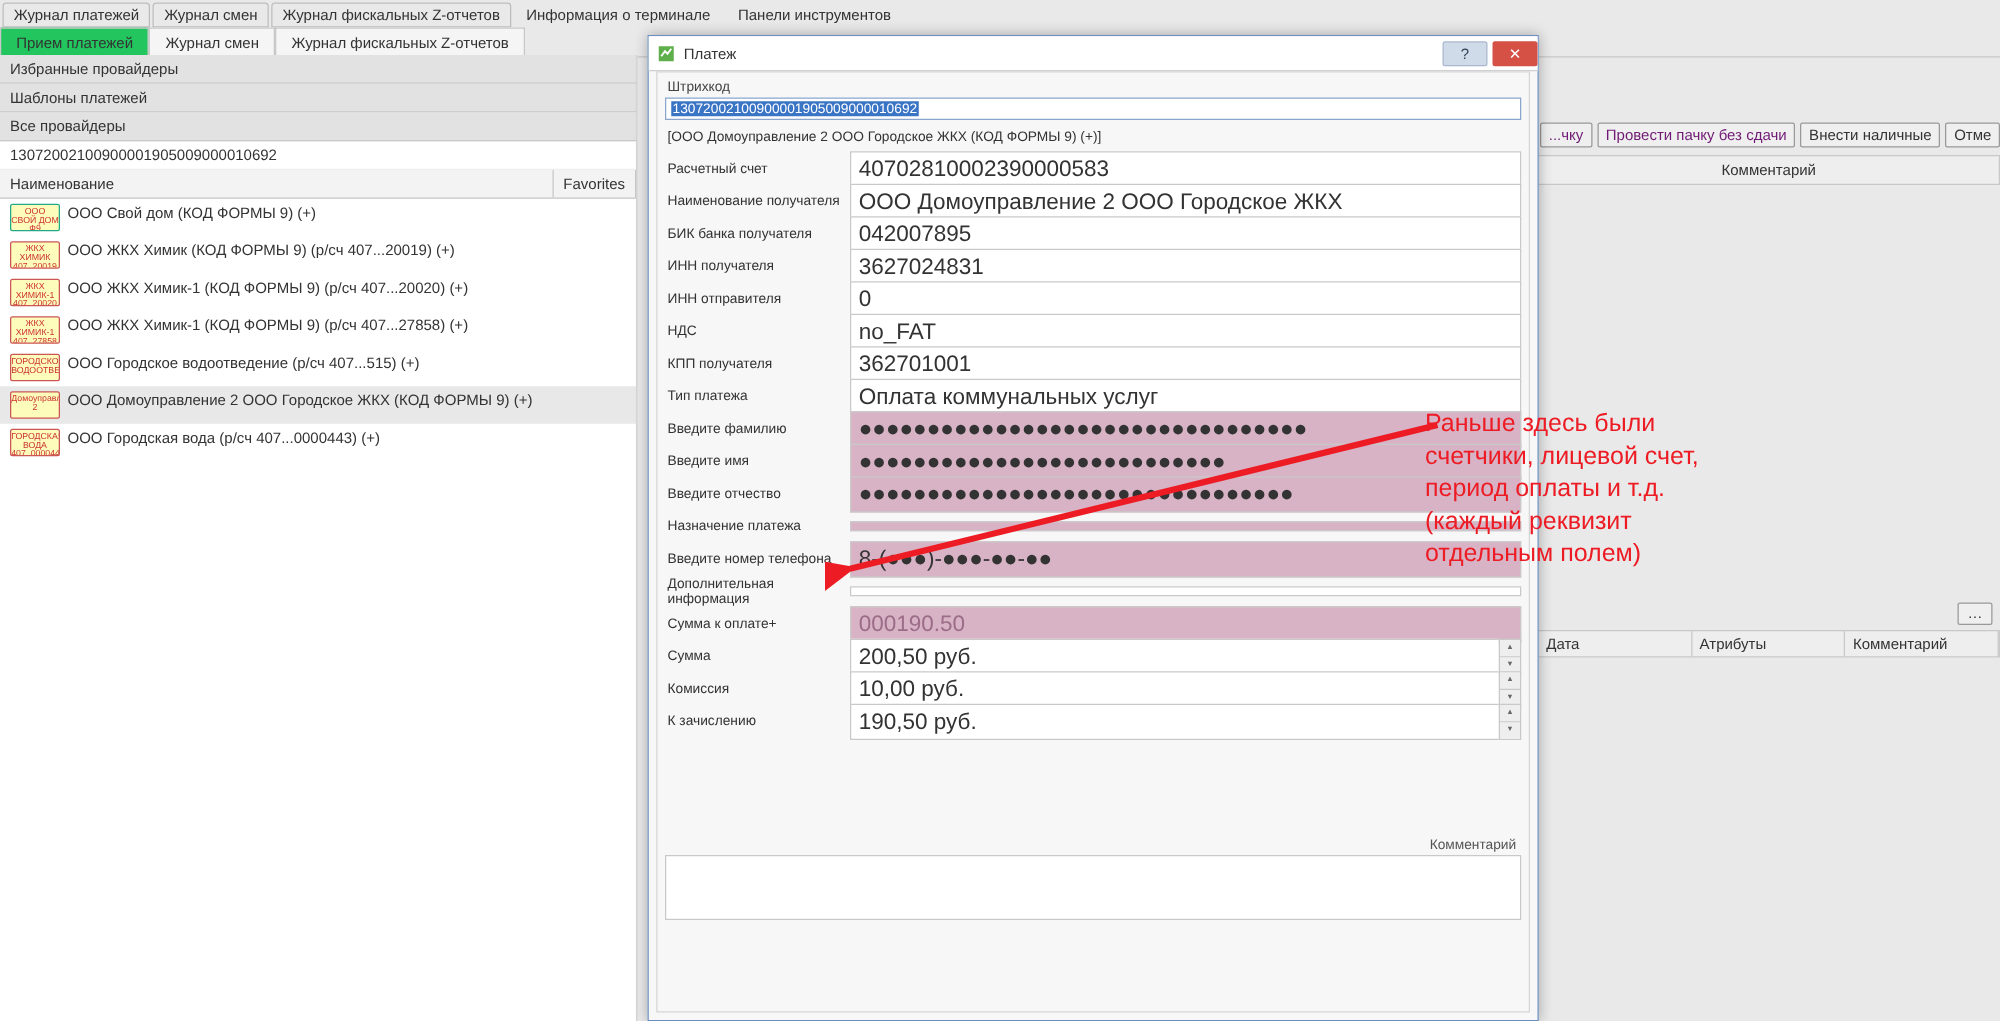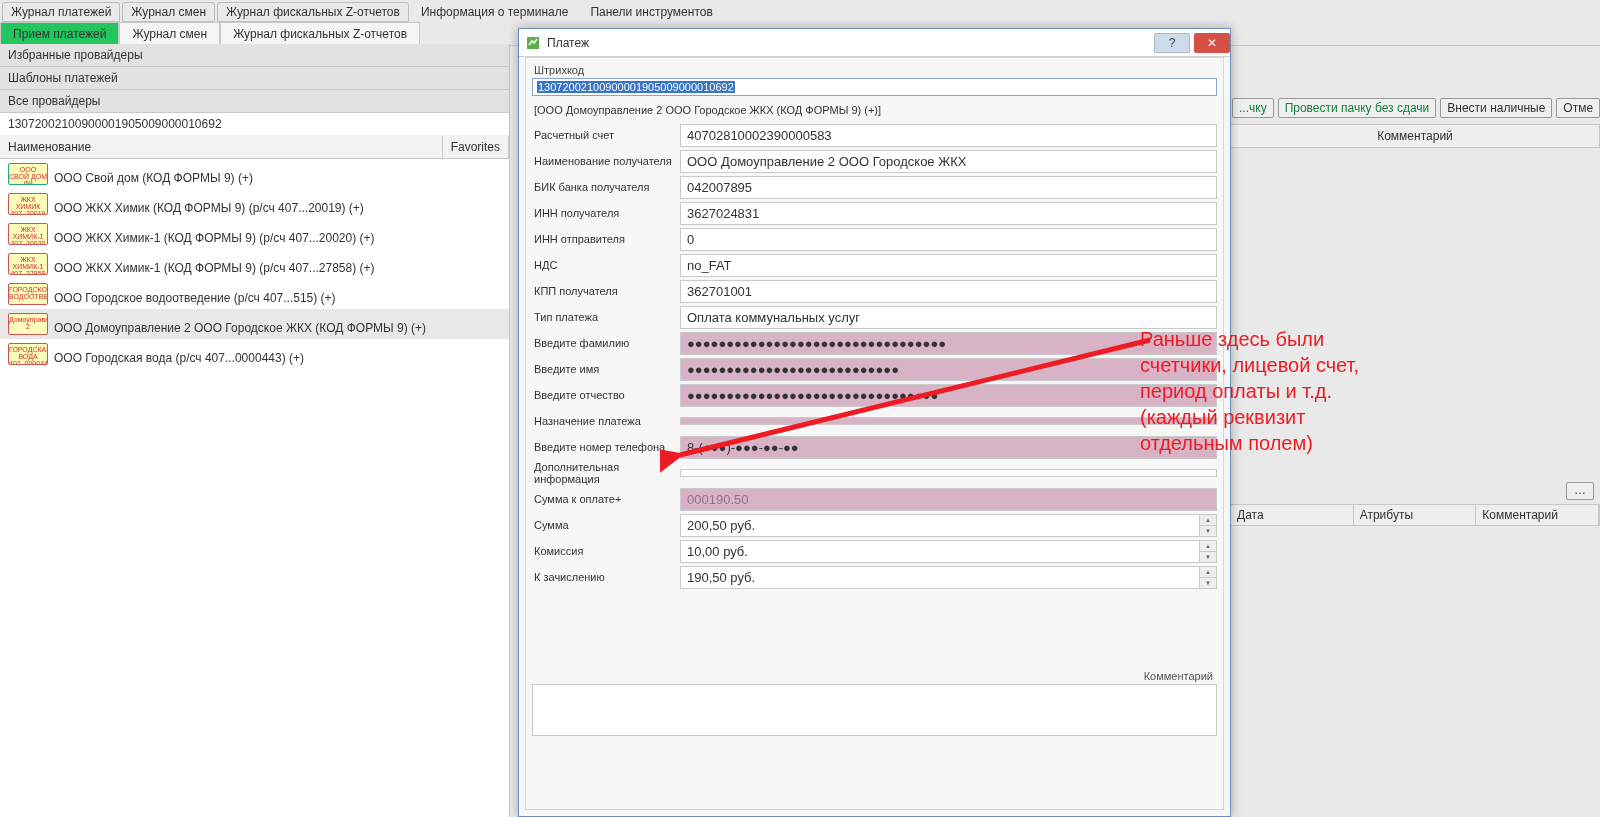--- a/index.html
+++ b/index.html
@@ -11,47 +11,47 @@
 .bg-tabs-2 .row{display:flex}
 .bg-tabs-2 .t{border:1px solid #c8c8c8;border-bottom:none;background:#f5f5f5;padding:4px 12px}
 .bg-tabs-2 .t.active{background:#22c55e}
 .sidebar{position:absolute;top:44px;left:0;width:510px;bottom:0;background:#fff;border-right:1px solid #c8c8c8}
 .side-btn{background:#e2e2e2;border-bottom:1px solid #c8c8c8;padding:4px 8px}
 .provider-header{display:flex;border-bottom:1px solid #c8c8c8;background:#f3f3f3}
 .provider-header .h{padding:4px 8px;border-right:1px solid #c8c8c8}
 .provider-header .h.name{flex:1}
 .provider-num{padding:4px 8px;border-bottom:1px solid #eee}
 .prov-list{}
-.prov-item{display:flex;align-items:flex-end;gap:6px;padding:4px 8px}
+.prov-item{display:flex;align-items:flex-start;gap:6px;padding:4px 8px}
 .prov-item.sel{background:#e8e8e8}
 .prov-logo{width:40px;height:22px;background:#fdfcbb;border:1px solid #c55;font-size:7px;line-height:7px;overflow:hidden;color:#c33;text-align:center;padding-top:2px;border-radius:2px}
 .prov-logo.green{border-color:#2a8}
 .right-top{position:absolute;top:96px;left:1230px;right:0;display:flex;gap:4px;padding:2px}
 .btn{border:1px solid #999;background:#efefef;border-radius:2px;padding:2px 6px;white-space:nowrap}
-.btn.dis{color:#15803d}
+.btn.dis{color:#701a75}
 .right-grid-header{position:absolute;top:124px;left:1230px;right:0;background:#eee;border:1px solid #c8c8c8;text-align:center;padding:4px}
 .right-cols-1{position:absolute;top:504px;left:1230px;right:0;display:flex;background:#eee;border:1px solid #c8c8c8}
 .right-cols-1 > div{flex:1;padding:3px 6px;border-right:1px solid #c8c8c8}
 .right-ellipsis{position:absolute;top:482px;right:6px;width:28px;height:18px;border:1px solid #999;background:#efefef;text-align:center;line-height:14px;border-radius:2px}
 
 .dialog{position:absolute;top:28px;left:518px;width:713px;bottom:0;background:#f7f7f7;border:1px solid #6a8fc0;box-shadow:0 0 10px rgba(0,0,0,.3)}
 .titlebar{background:#fff;border-bottom:1px solid #d0d0d0;height:28px;display:flex;align-items:center;padding:0 0 0 6px}
 .titlebar .icon{width:16px;height:16px;margin-right:6px}
 .titlebar .ttl{flex:1;font-size:12px}
 .titlebar .tbtn{width:36px;height:20px;margin-left:4px;border-radius:2px;display:flex;align-items:center;justify-content:center;color:#fff;font-size:12px}
 .titlebar .help{background:#d0dbe9;color:#345;border:1px solid #a9b8ce}
 .titlebar .close{background:#d55045}
 .dlg-body{position:absolute;top:28px;left:6px;right:6px;bottom:6px;background:#f7f7f7;border:1px solid #d6d6d6;padding:6px;overflow:hidden}
 .label-barcode{font-size:11px;margin:0 0 2px 2px;color:#444}
 .barcode-input{width:100%;border:1px solid #8aa6cf;background:#fff;padding:2px 4px;font-size:11px}
 .barcode-sel{background:#3a74c4;color:#fff;padding:0 1px}
 .prov-bracket{margin:8px 0 6px 2px;font-size:11px;color:#333}
 .field-row{display:flex;align-items:center;height:26px}
 .field-row .flabel{width:148px;font-size:11px;color:#333;padding-left:2px}
-.field-row .fval{flex:1;border:1px solid #c9c9c9;background:#fff;padding:3px 6px;font-size:13px;font-family:Arial}
+.field-row .fval{flex:1;border:1px solid #c9c9c9;background:#fff;padding:3px 6px;font-size:18px;font-family:Arial}
 .field-row .fval.req{background:#d8b3c5}
 .field-row .fval.reqmuted{background:#d8b3c5;color:#9b6d88}
 .spin-wrap{flex:1;display:flex}
 .spin-wrap .fval{flex:1;border-right:none}
 .spinner{width:18px;border:1px solid #c9c9c9;display:flex;flex-direction:column}
 .spinner div{flex:1;display:flex;align-items:center;justify-content:center;font-size:6px;color:#666;background:#eee}
 .spinner div:first-child{border-bottom:1px solid #c9c9c9}
 .comment-label{text-align:right;font-size:11px;color:#555;margin-top:80px;padding-right:4px}
 .comment-box{width:100%;height:52px;border:1px solid #c9c9c9;background:#fff;margin-top:2px}
 

